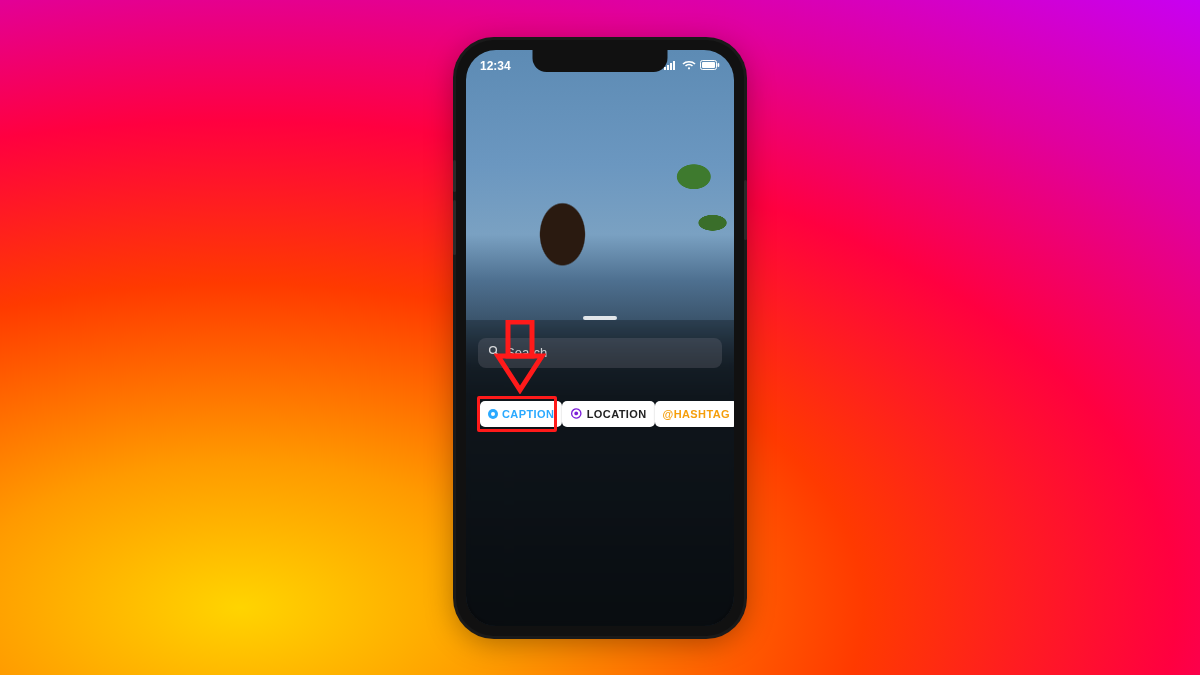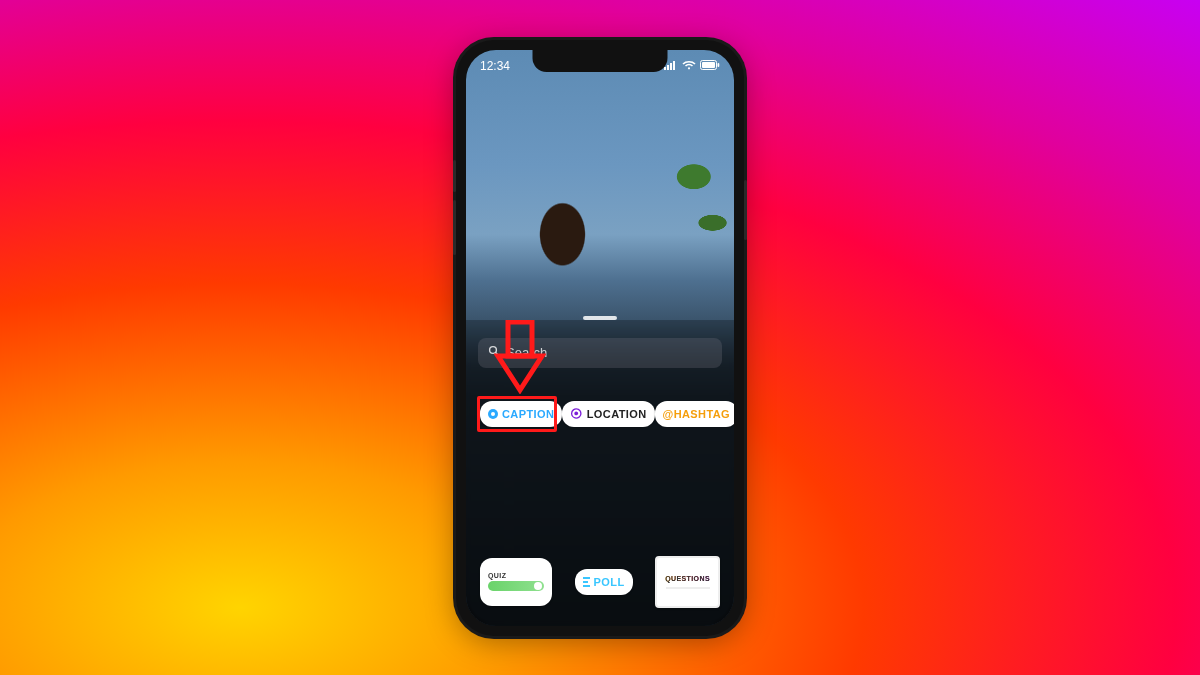--- a/index.html
+++ b/index.html
@@ -63,21 +63,21 @@
   .statusbar {
     position:absolute;
     top:0; left:0; right:0;
     height:32px;
     display:flex;
     align-items:center;
     justify-content:space-between;
     padding:0 14px;
     color:#fff;
     font-size:12px;
-    font-weight:400;
+    font-weight:700;
     z-index:40;
   }
   .status-right { display:flex; align-items:center; gap:4px; }
 
   
   .story-bg {
     position:absolute; inset:0;
     background:
       radial-gradient(ellipse 40px 55px at 36% 32%, #2a1a10 0 55%, transparent 58%),
       radial-gradient(ellipse 25px 14px at 92% 30%, #3a6e2a 0 55%, transparent 58%),
@@ -126,21 +126,21 @@
     justify-content:space-between;
     padding:6px 14px 10px;
     box-sizing:border-box;
     z-index:30;
   }
   .row{display:flex; justify-content:space-between; align-items:center;}
   .sticker{
     height:26px;
     padding:0 8px;
     background:#fff;
-    border-radius:12px;
+    border-radius:5px;
     display:flex; align-items:center; gap:4px;
     font-size:11px; font-weight:700;
     letter-spacing:.4px;
     box-shadow:0 1px 2px rgba(0,0,0,.25);
     user-select:none;
   }
   .sticker.tall{height:40px; flex-direction:column; align-items:flex-start; justify-content:center; padding:4px 8px; gap:2px;}
   .sticker small{font-size:7px; font-weight:700; color:#333;}
   .caption-dot{ width:10px; height:10px; border-radius:50%; background:#2aa9ff; display:inline-flex; align-items:center; justify-content:center;}
   .caption-dot::after{content:""; width:4px; height:4px; border-radius:50%; background:#fff;}
@@ -247,38 +247,20 @@
           <div class="sticker">
             <span class="loc-pin">⦿</span>
             <span class="txt-location">LOCATION</span>
           </div>
           <div class="sticker">
             <span class="txt-mention">@HASHTAG</span>
           </div>
         </div>
 
 
-        <div class="row">
-          <div class="sticker tall">
-            <small>QUIZ</small>
-            <div class="quiz-bar"></div>
-          </div>
-          <div class="sticker">
-            <span class="poll-lines">
-                <span></span>
-                <span></span>
-                <span></span>
-              </span>
-            <span class="txt-poll">POLL</span>
-          </div>
-          <div class="sticker tall q-box" style="align-items:center">
-            <small class="gradient-text">QUESTIONS</small>
-            <div class="q-line"></div>
-          </div>
-        </div>
       </div>
 
       <div class="anno-box" style="top:60.2%; left:11px; width:74px; height:30px;"></div>
       <svg class="anno-arrow" style="top:47%; left:28px;" width="52" height="74" viewBox="0 0 52 74">
         <g fill="none" stroke="#ff1a1a" stroke-width="5" stroke-linejoin="miter">
           <rect x="14" y="2" width="24" height="34"></rect>
           <polygon points="4,36 48,36 26,70" fill="none"></polygon>
         </g>
       </svg>
 

